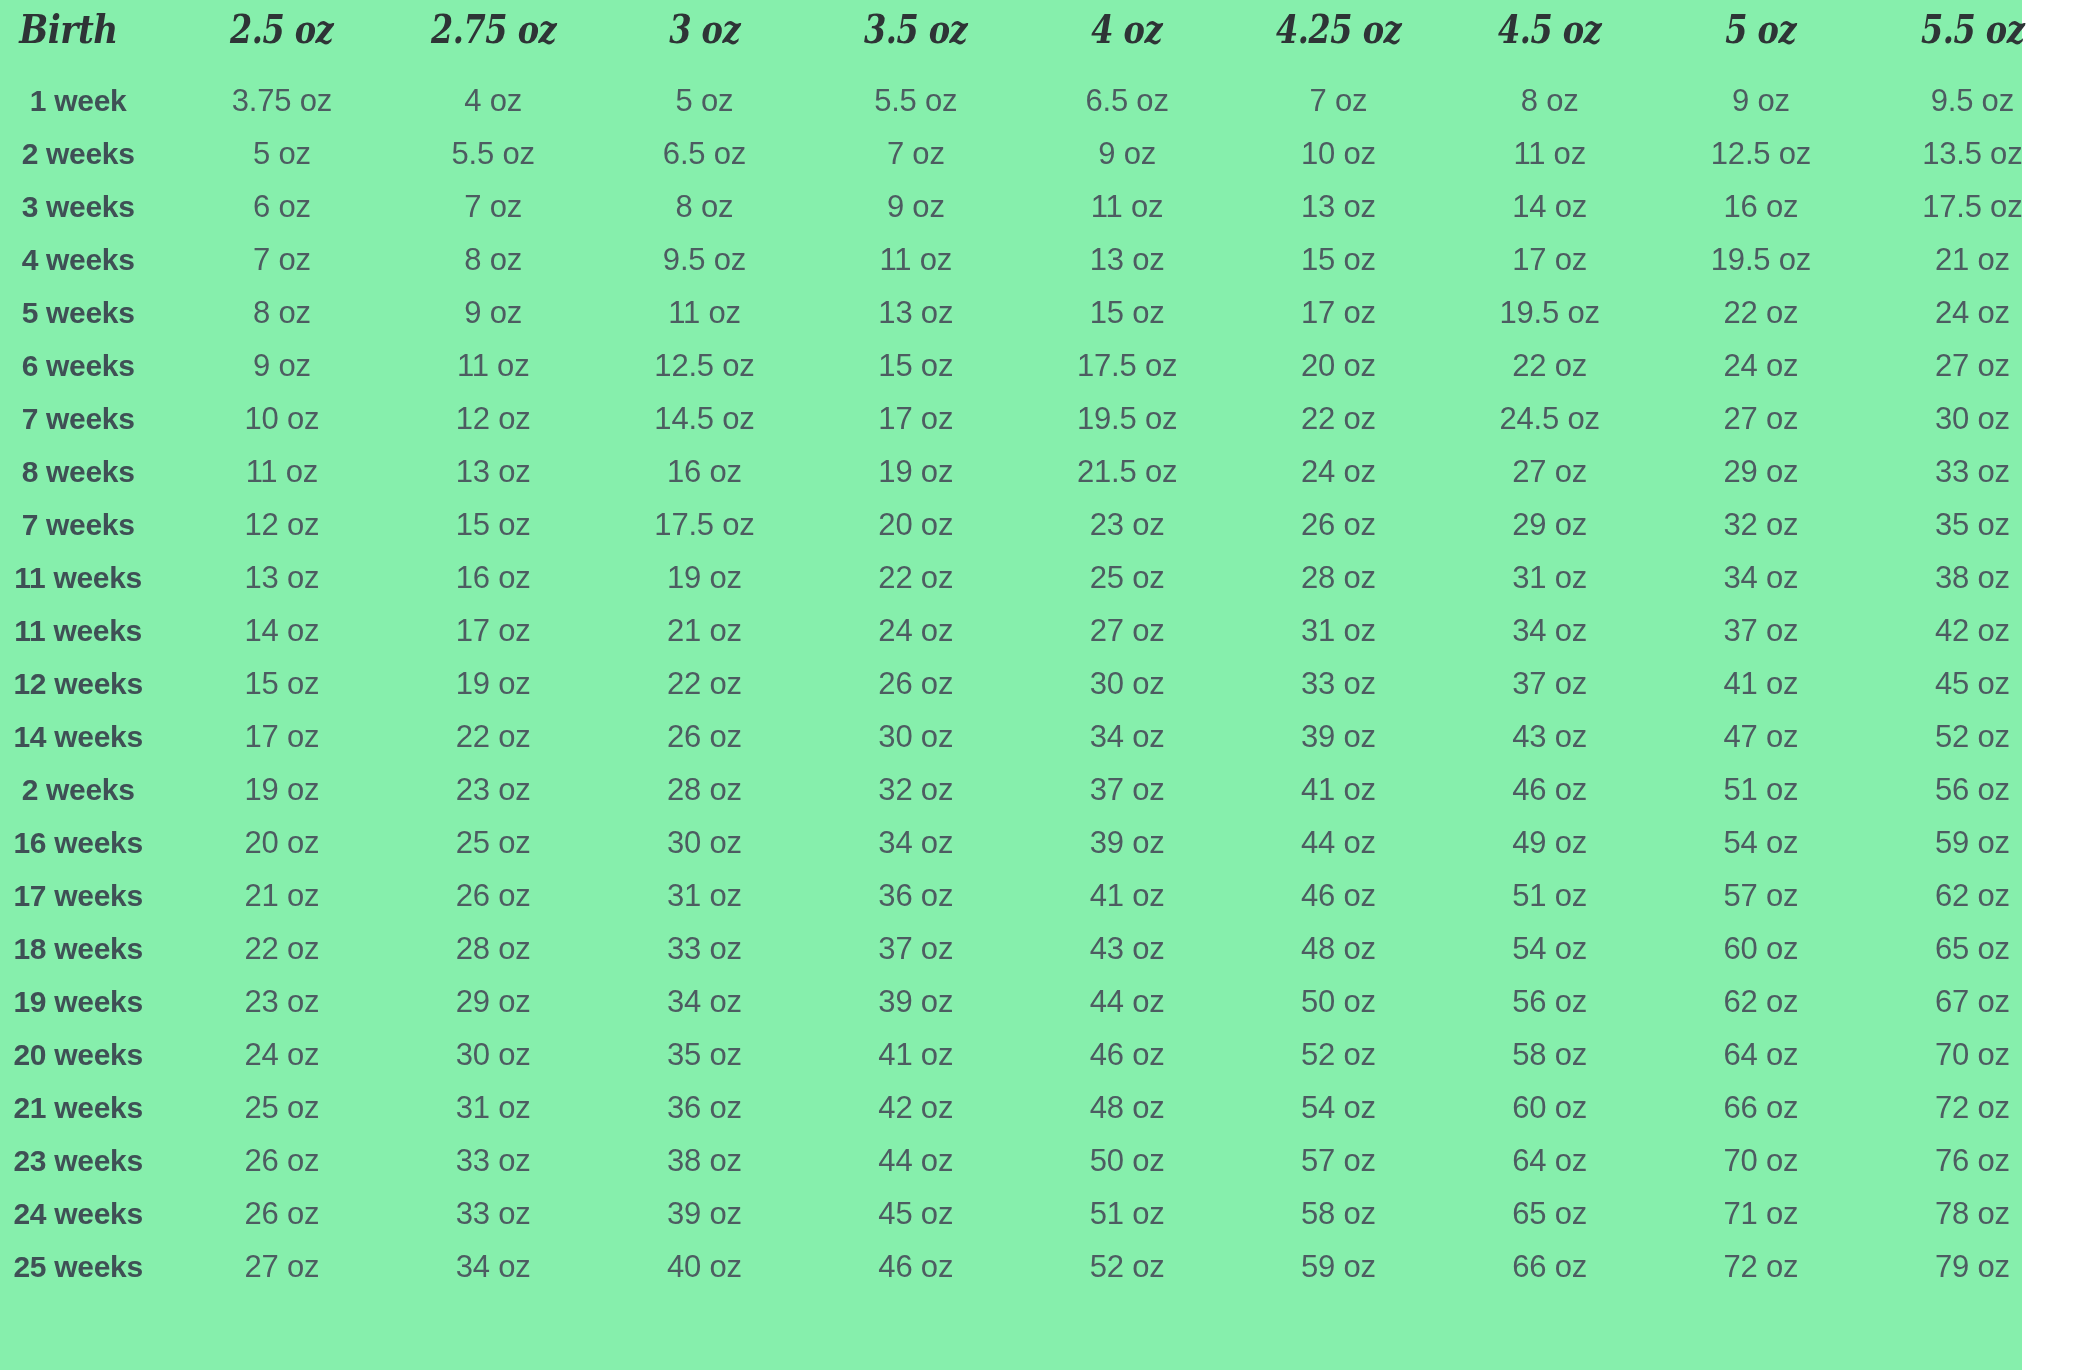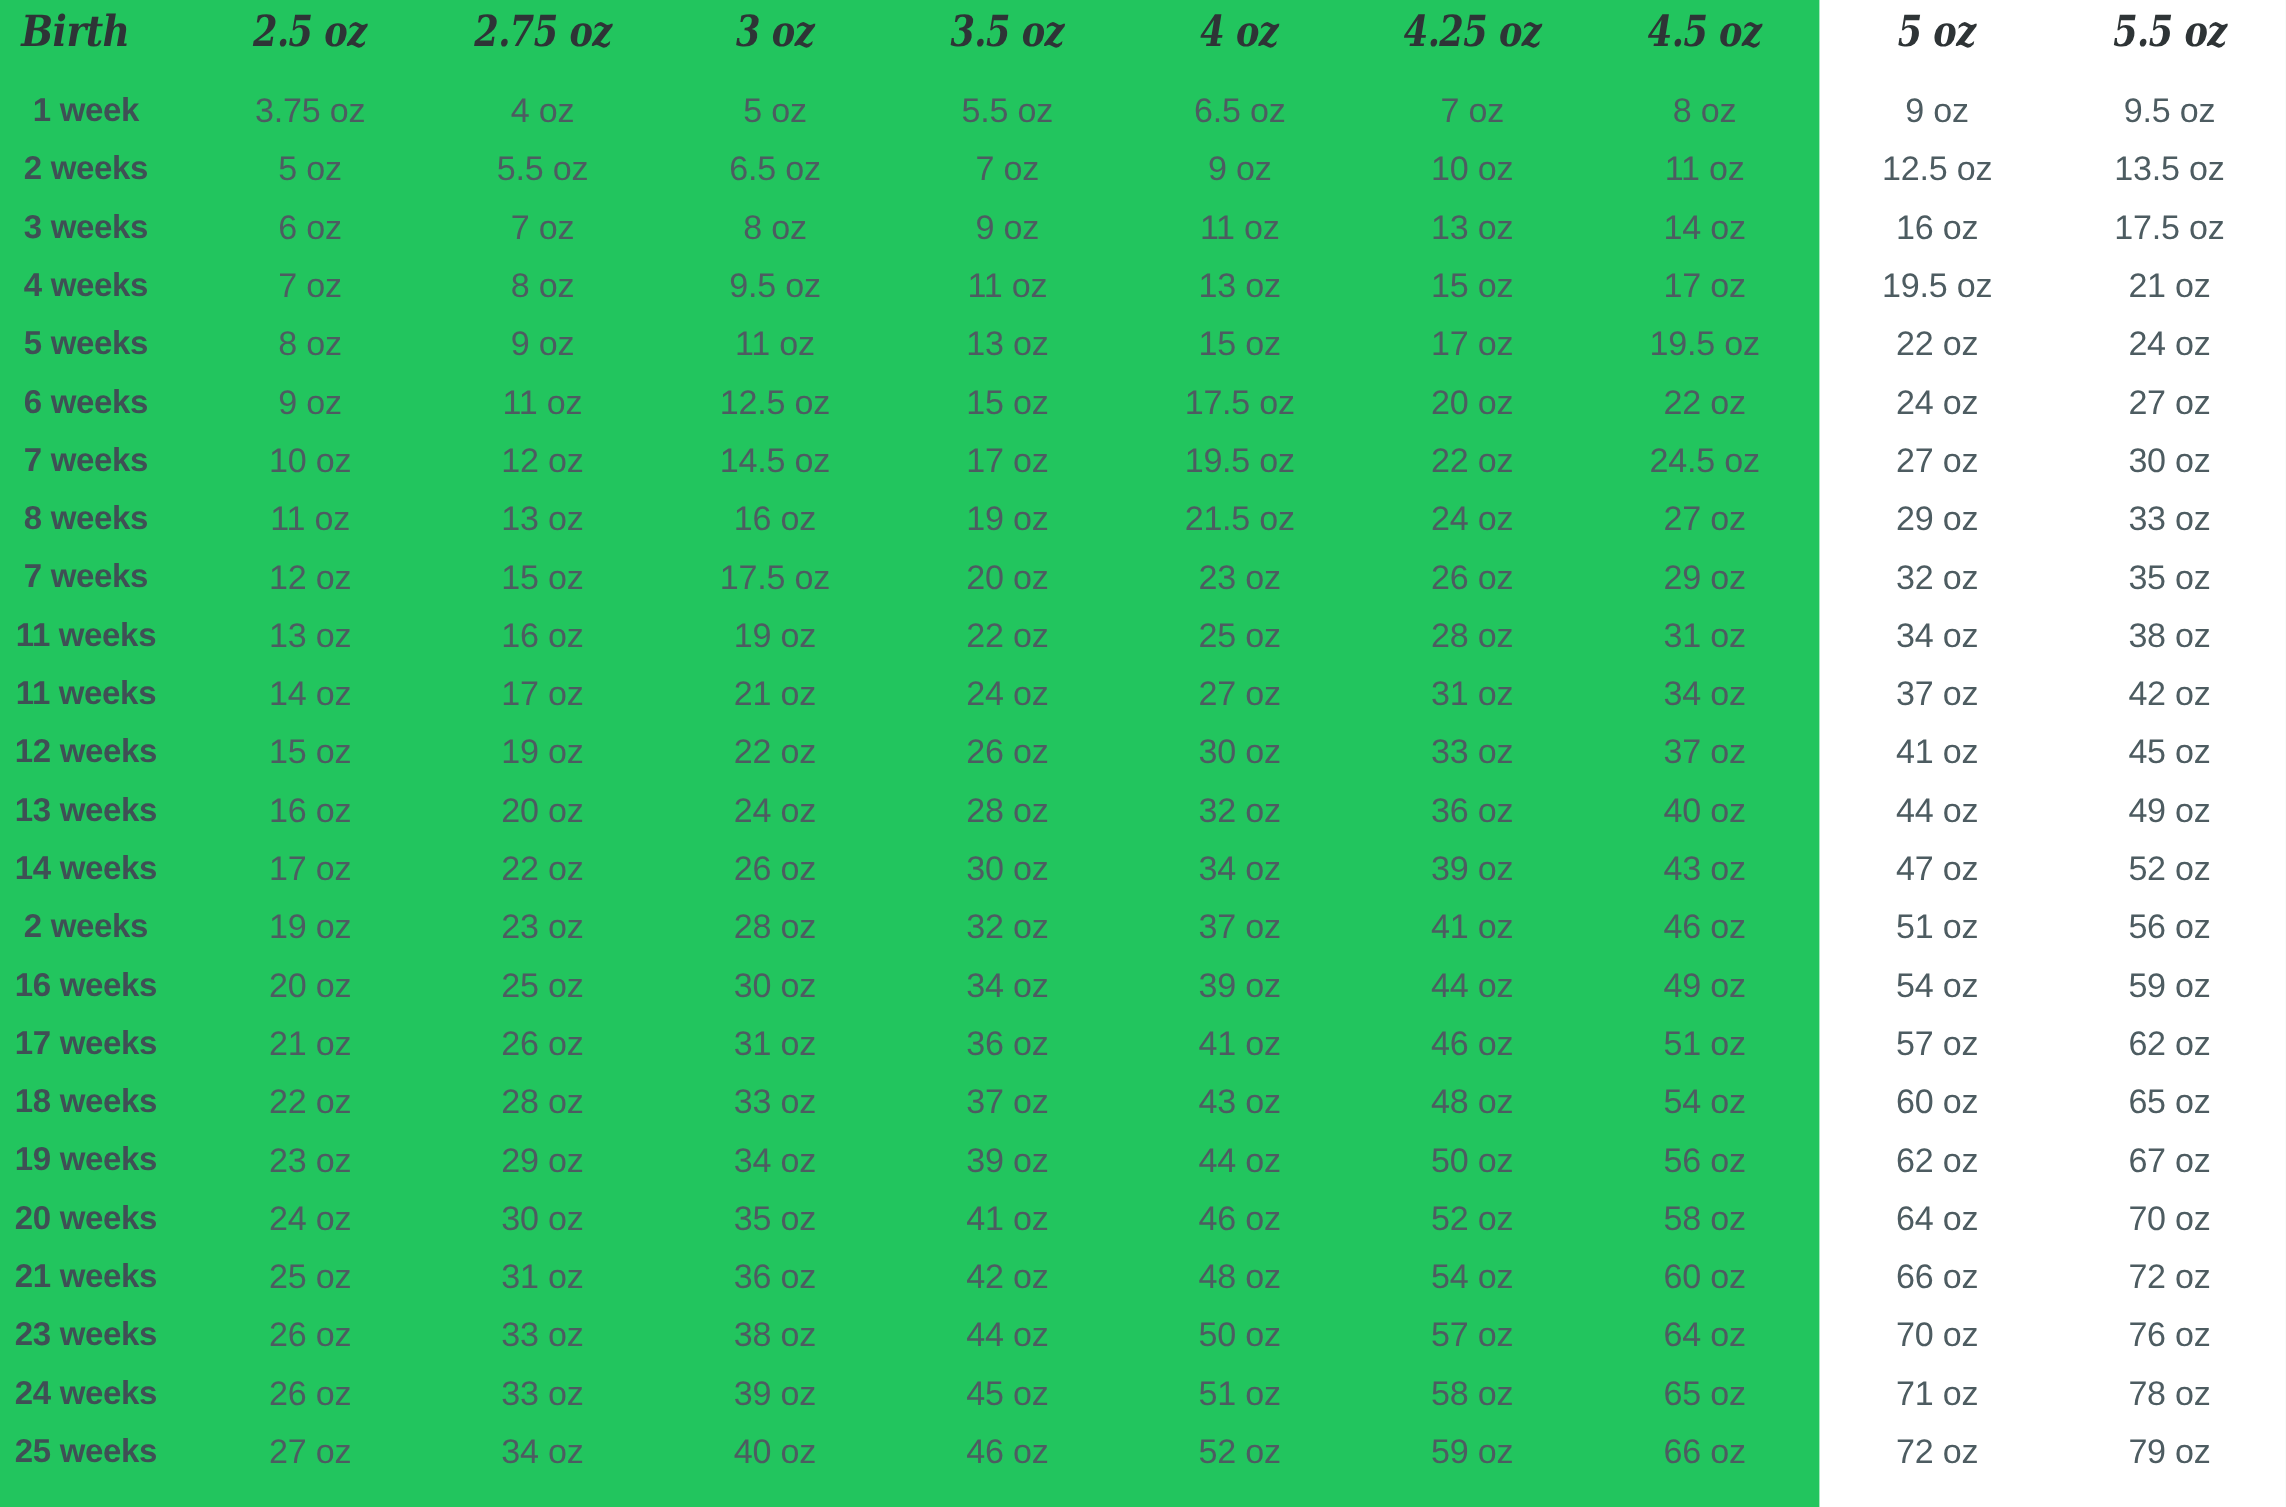--- a/index.html
+++ b/index.html
@@ -7,25 +7,25 @@
     padding: 0;
     background: #ffffff;
   }
   body {
     width: 2078px;
     height: 1370px;
     overflow: hidden;
     font-family: "Liberation Sans", sans-serif;
   }
   #chart-wrap {
-    width: 1654px;
+    width: 2022px;
     height: 1370px;
     box-sizing: border-box;
     padding: 0;
-    background: #22c55e;
+    background: #86efac;
   }
   table.weight-table {
     width: 2078px;
     border-collapse: collapse;
     table-layout: fixed;
   }
   table.weight-table col.col-label { width: 176px; }
   table.weight-table col.col-data  { width: 211px; }
 
   thead th {
@@ -237,32 +237,20 @@
           <td>19 oz</td>
           <td>22 oz</td>
           <td>26 oz</td>
           <td>30 oz</td>
           <td>33 oz</td>
           <td>37 oz</td>
           <td>41 oz</td>
           <td>45 oz</td>
         </tr>
         <tr>
-          <th class="row-label">13 weeks</th>
-          <td>16 oz</td>
-          <td>20 oz</td>
-          <td>24 oz</td>
-          <td>28 oz</td>
-          <td>32 oz</td>
-          <td>36 oz</td>
-          <td>40 oz</td>
-          <td>44 oz</td>
-          <td>49 oz</td>
-        </tr>
-        <tr>
           <th class="row-label">14 weeks</th>
           <td>17 oz</td>
           <td>22 oz</td>
           <td>26 oz</td>
           <td>30 oz</td>
           <td>34 oz</td>
           <td>39 oz</td>
           <td>43 oz</td>
           <td>47 oz</td>
           <td>52 oz</td>

